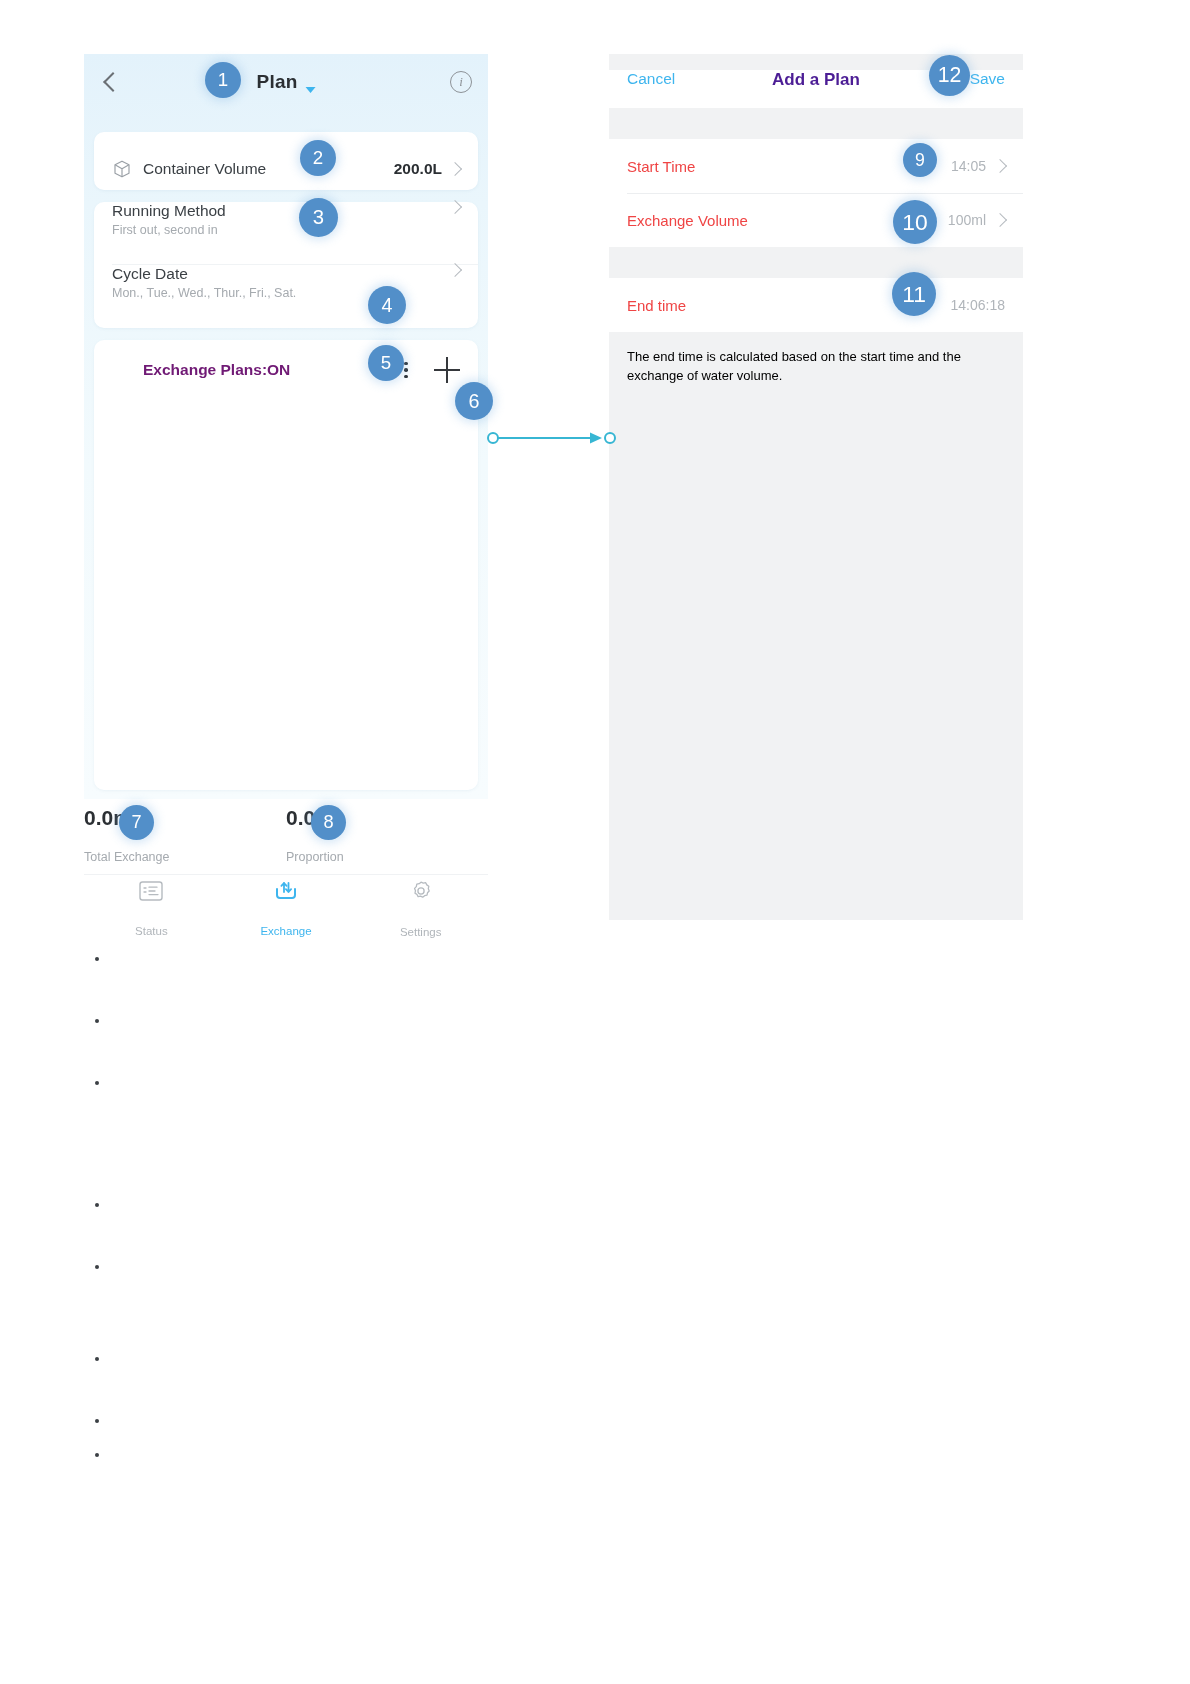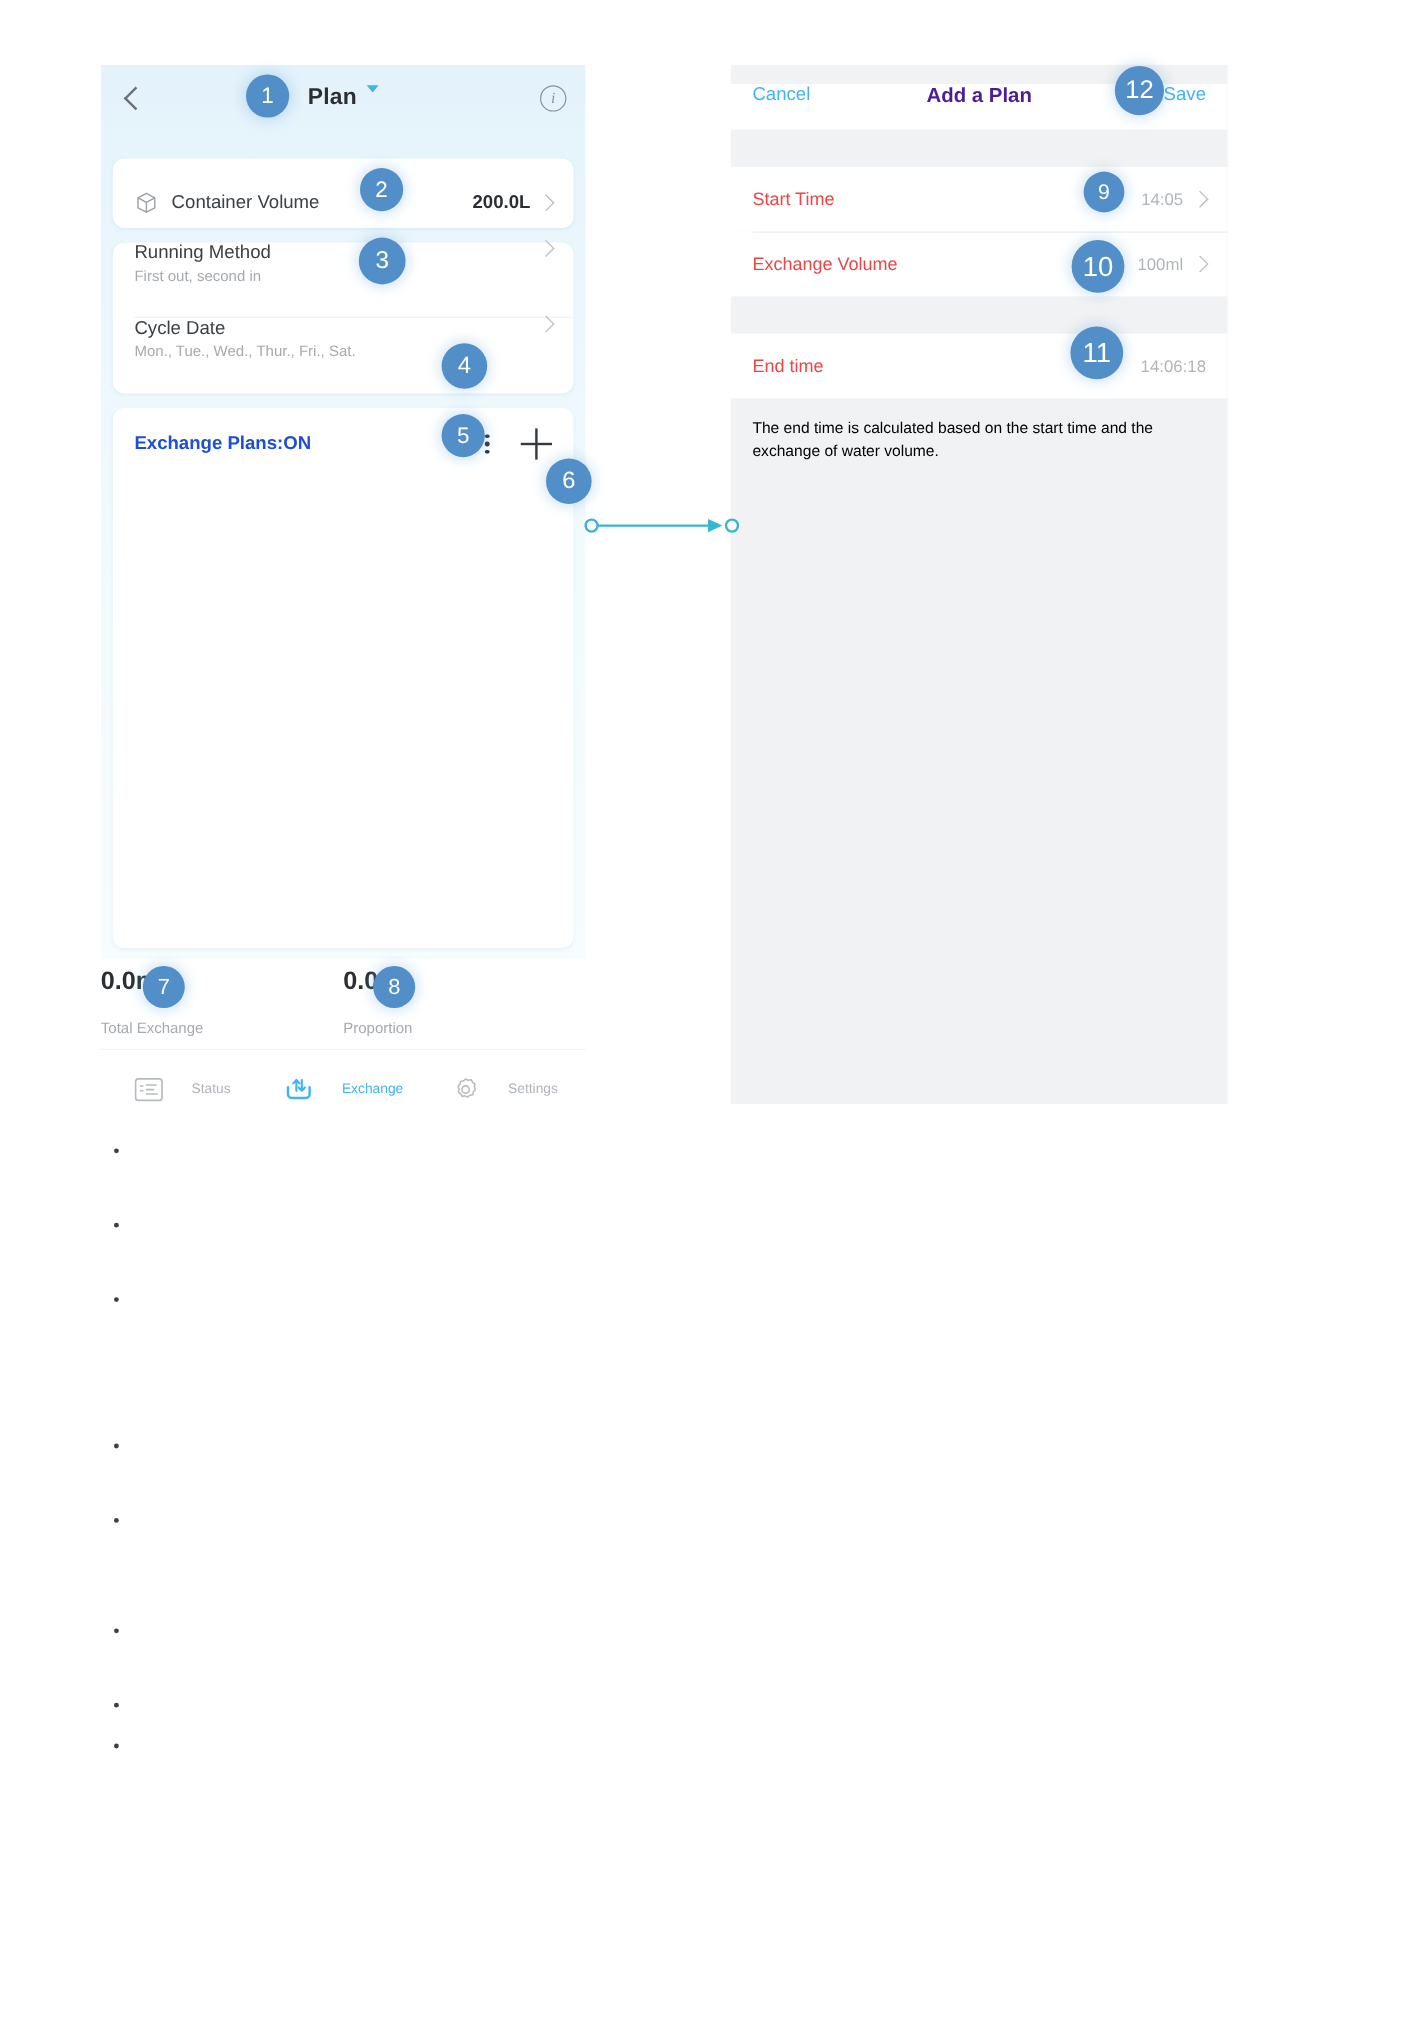--- a/index.html
+++ b/index.html
@@ -52,21 +52,21 @@
     content: "";
     position: absolute;
     left: 6px; top: 3px;
     width: 12px; height: 12px;
     border-left: 2px solid #6b7075;
     border-bottom: 2px solid #6b7075;
     transform: rotate(45deg);
   }
   .nav-title-wrap {
     display: flex;
-    align-items: flex-start;
+    align-items: flex-end;
     gap: 8px;
     position: absolute;
     left: 50%;
     transform: translateX(-50%);
   }
   .nav-title {
     font-size: 19px;
     font-weight: bold;
     color: #2b2f33;
     letter-spacing: .2px;
@@ -159,21 +159,22 @@
   .plans-header {
     height: 60px;
     display: flex;
     align-items: center;
     padding: 0 18px;
     box-sizing: border-box;
   }
   .plans-title {
     font-size: 15.5px;
     font-weight: bold;
-    color: #1d4ed8;
+    color: #701a75;
+    margin-left: 31px;
   }
   .kebab {
     width: 4px;
     display: flex;
     flex-direction: column;
     gap: 3px;
     align-items: center;
     margin-right: 26px;
   }
   .kebab i { width: 3.5px; height: 3.5px; background: #2b2f33; border-radius: 50%; display:block; }
@@ -211,21 +212,21 @@
     position: absolute;
     left: 0; top: 820px;
     width: 404px;
     height: 66px;
     display: flex;
     border-top: 1px solid #f0f2f4;
   }
   .tab {
     flex: 1 1 0;
     display: flex;
-    flex-direction: row;
+    flex-direction: column;
     align-items: center;
     justify-content: center;
     gap: 23px;
   }
   .tab-lbl { font-size: 11.5px; color: #b0b5ba; }
   .tab.active .tab-lbl { color: #3eb5ee; }
 
   
   #phone-right {
     position: absolute;

